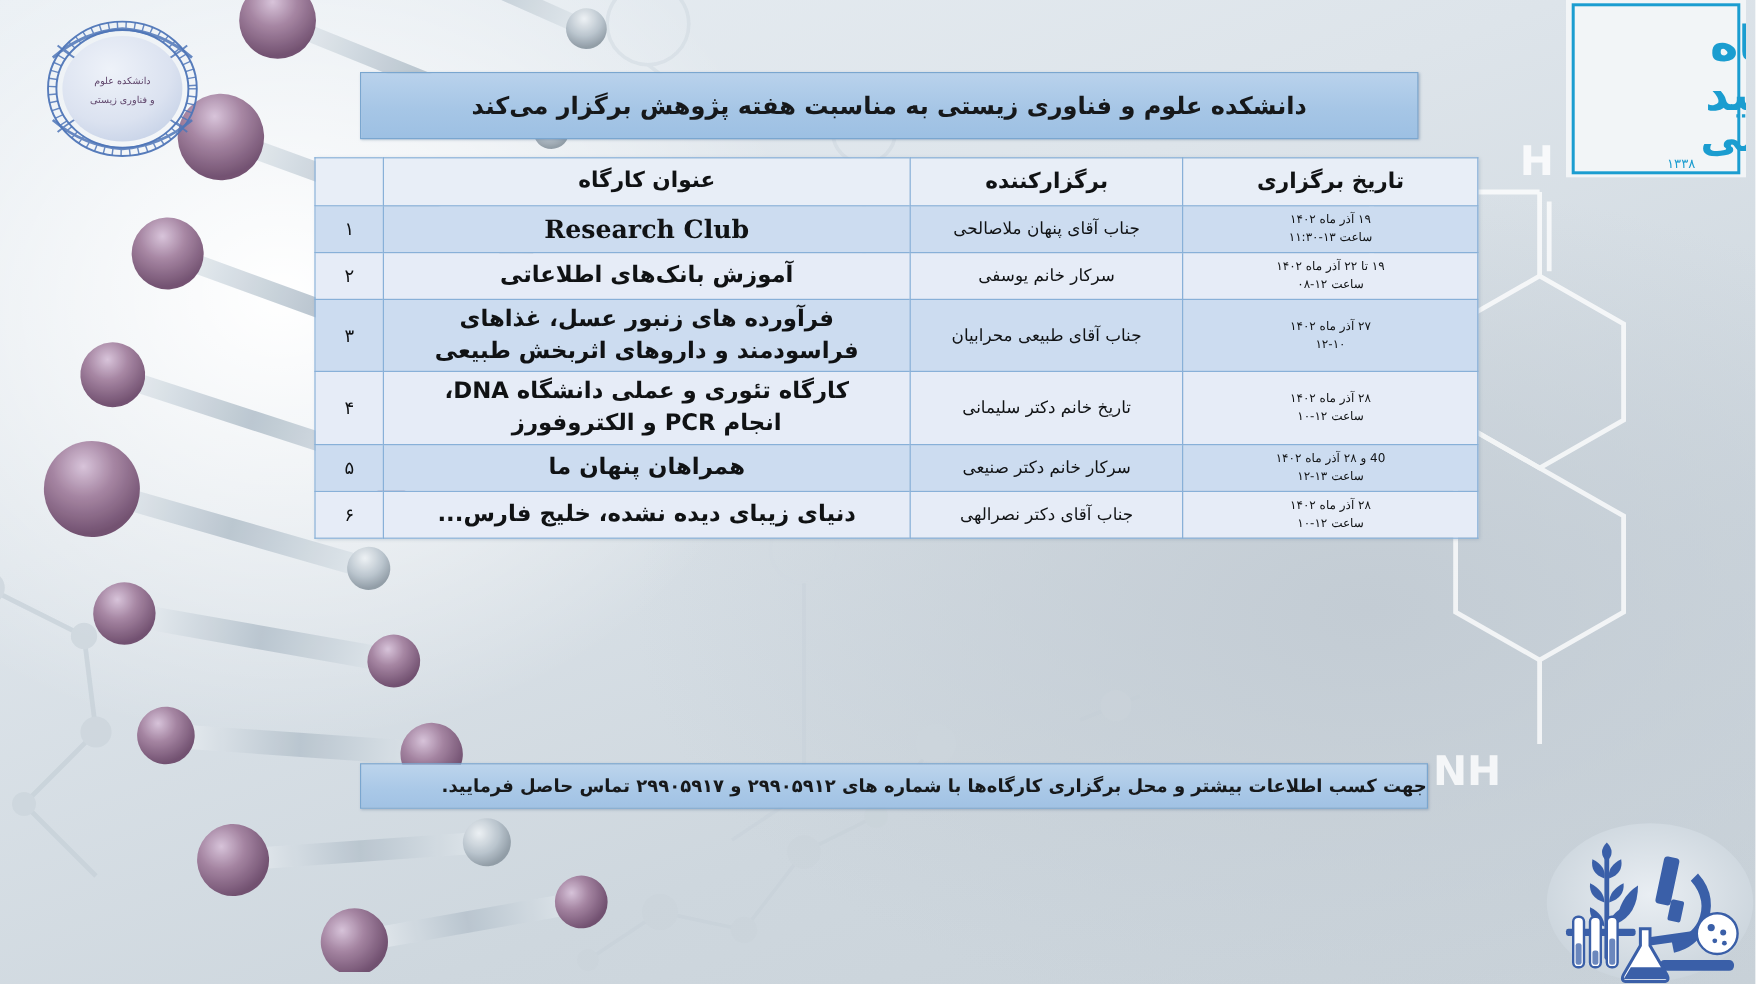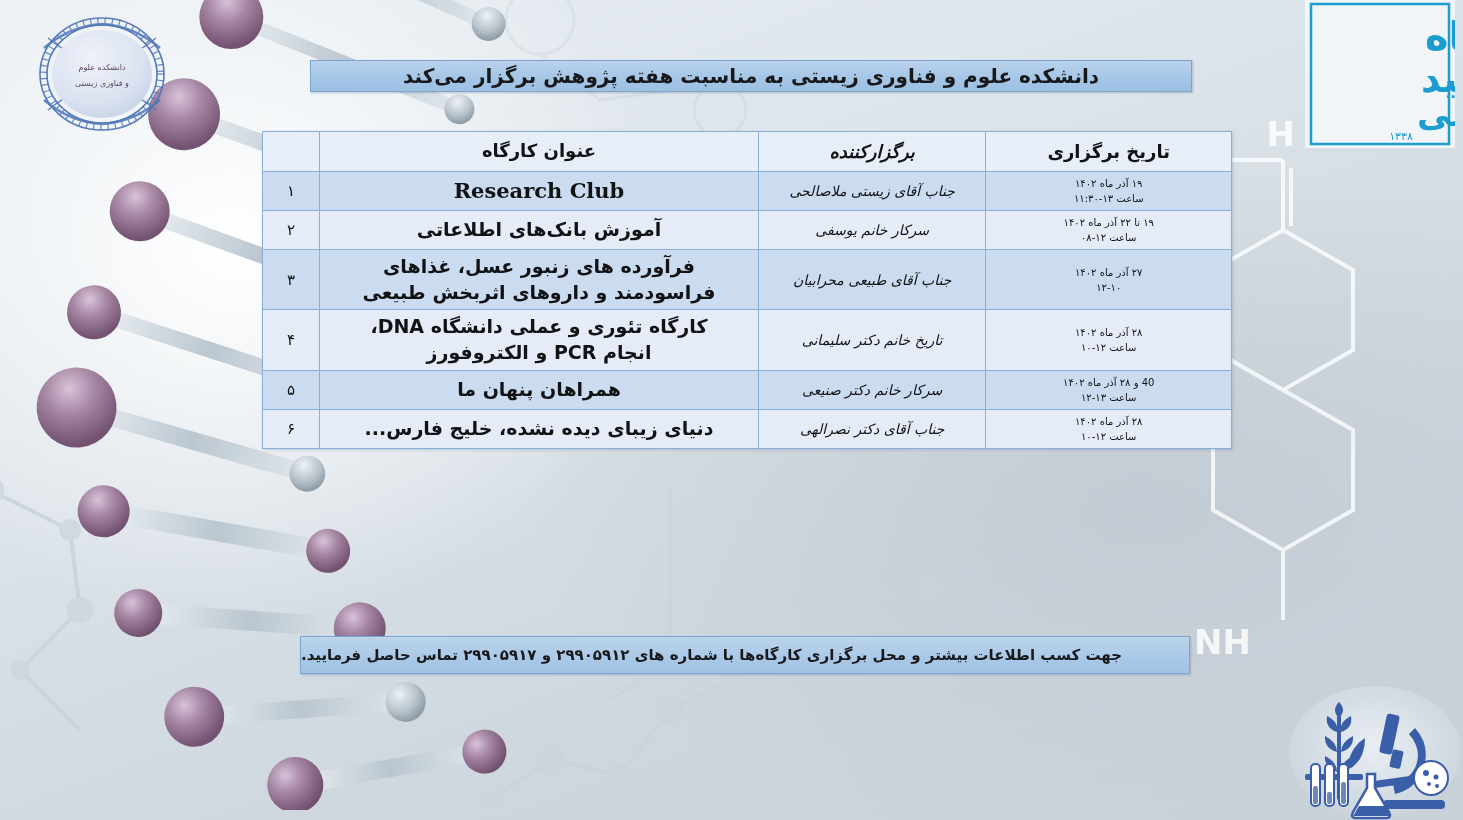--- a/index.html
+++ b/index.html
@@ -38,22 +38,22 @@
   #university-logo {
     position: absolute; right: 8px; top: 0; width: 150px; height: 148px;
   }
   #lab-logo {
     position: absolute; right: 0px; bottom: 0px; width: 176px; height: 138px;
   }
 
   
   #title-banner {
     position: absolute;
-    left: 310px; top: 60px;
-    width: 882px; height: 32px;
+    left: 300px; top: 60px;
+    width: 882px; height: 56px;
     background: linear-gradient(180deg, #b9d2ec 0%, #a6c6e6 55%, #9dc0e3 100%);
     border: 1px solid #7aa6cf;
     box-shadow: 1px 1px 2px rgba(80,110,140,.35);
     display: flex; align-items: center; justify-content: center;
   }
   #title-banner .title-text {
     font-size: 20px;
     font-weight: bold;
     color: #16181a;
     letter-spacing: 0;
@@ -82,36 +82,36 @@
     background: #e8eef7;
     height: 40px;
     font-size: 18px;
     font-weight: bold;
   }
   #schedule-table tbody tr.odd  td { background: #ccdcf0; }
   #schedule-table tbody tr.even td { background: #e6ecf7; }
 
   .col-num     { width: 56px;  font-size: 15px; }
   .col-title   { width: 440px; font-size: 19px; font-weight: bold; line-height: 1.35; }
-  .col-host    { width: 228px; font-size: 14px; font-weight: normal; font-style: italic; }
+  .col-host    { width: 228px; font-size: 14px; font-weight: normal; }
   .col-date    { width: 246px; font-size: 10px; line-height: 1.5; }
 
   .col-title.latin { font-family: "DejaVu Serif", "Liberation Serif", serif; font-size: 21px; }
 
   .date-line { display: block; white-space: nowrap; }
 
   
   #contact-banner {
     position: absolute;
     left: 300px; top: 636px;
     width: 890px; height: 38px;
     background: linear-gradient(180deg, #bcd4ec 0%, #a9c8e7 60%, #a1c2e4 100%);
     border: 1px solid #7aa6cf;
     box-shadow: 1px 1px 2px rgba(80,110,140,.35);
-    display: flex; align-items: center; justify-content: flex-end;
+    display: flex; align-items: center; justify-content: flex-start;
   }
   #contact-banner .contact-text {
     font-size: 15px;
     font-weight: bold;
     color: #17191b;
     white-space: nowrap;
     direction: rtl;
   }
 
   .seal-text { font-size: 8px; fill: #5a3f66; }
@@ -405,21 +405,21 @@
         <th class="col-title">عنوان کارگاه</th>
         <th class="col-num"></th>
       </tr>
     </thead>
     <tbody id="table-body">
         <tr class="odd">
           <td class="col-date">
             <span class="date-line">۱۹ آذر ماه ۱۴۰۲</span>
             <span class="date-line">ساعت ۱۳-۱۱:۳۰</span>
           </td>
-          <td class="col-host">جناب آقای زیستی ملاصالحی</td>
+          <td class="col-host">جناب آقای پنهان ملاصالحی</td>
           <td class="col-title latin">Research Club</td>
           <td class="col-num">۱</td>
         </tr>
         <tr class="even">
           <td class="col-date">
             <span class="date-line">۱۹ تا ۲۲ آذر ماه ۱۴۰۲</span>
             <span class="date-line">ساعت ۱۲-۰۸</span>
           </td>
           <td class="col-host">سرکار خانم یوسفی</td>
           <td class="col-title">آموزش بانک‌های اطلاعاتی</td>

